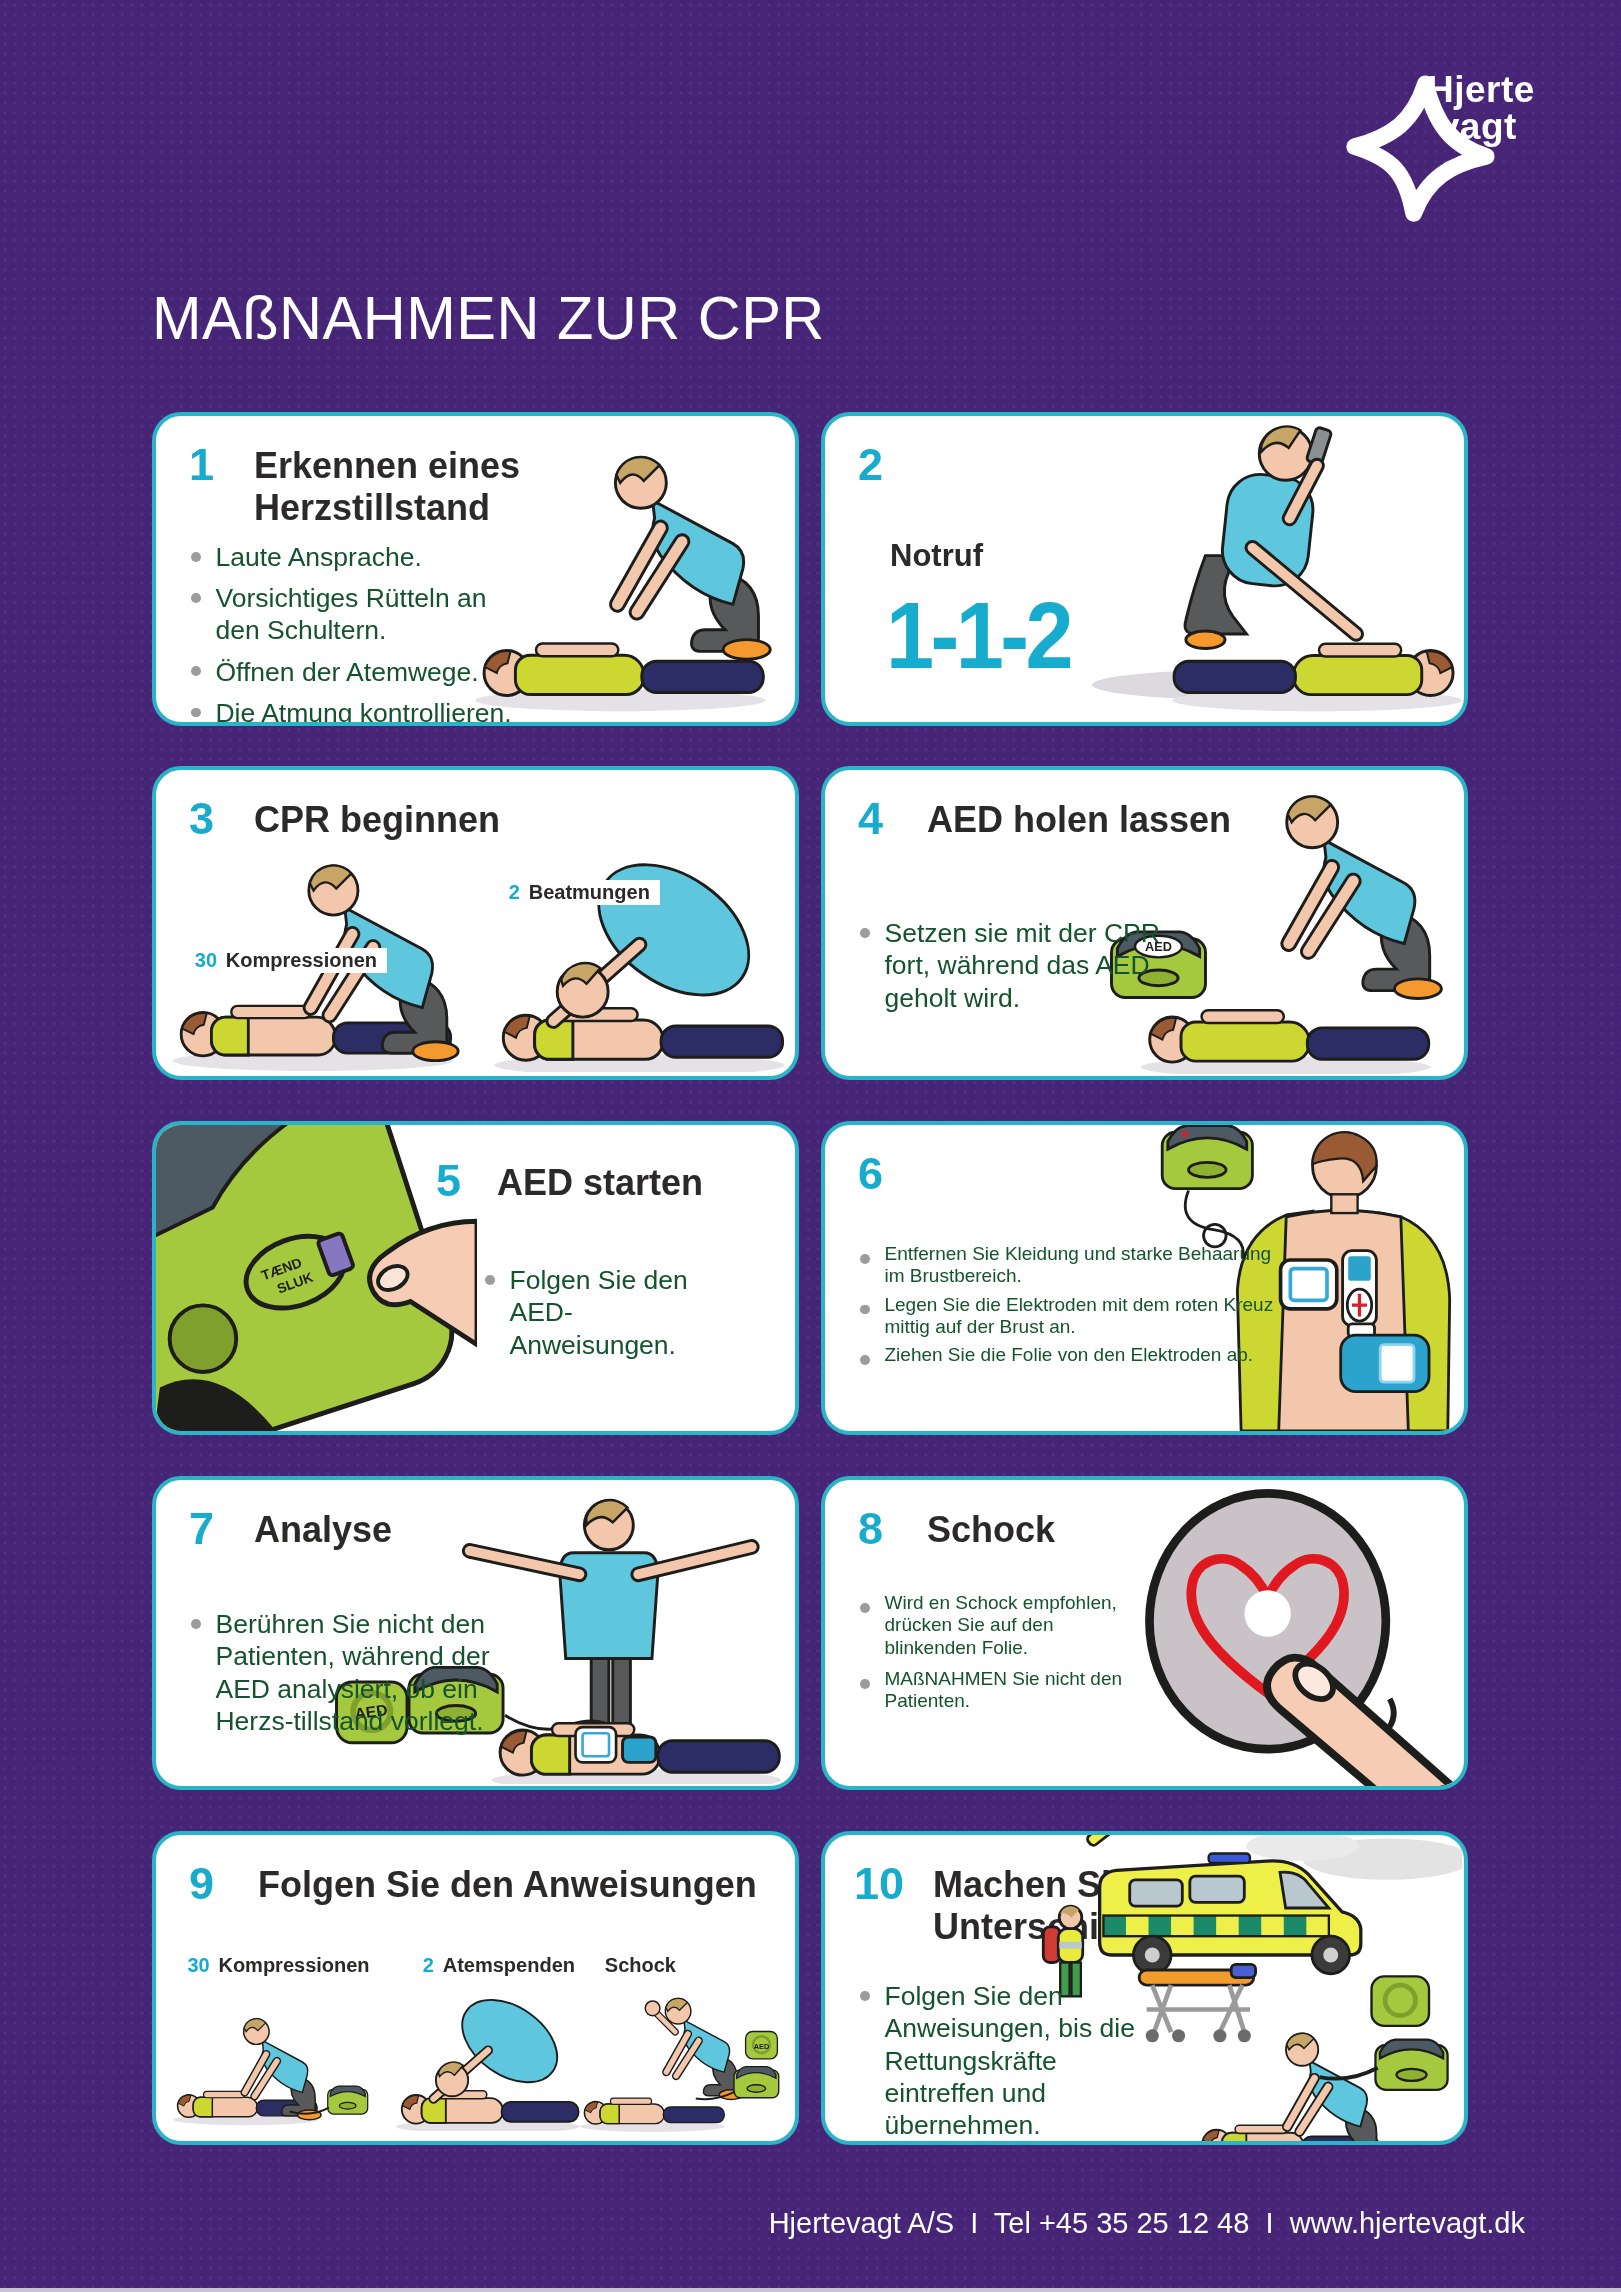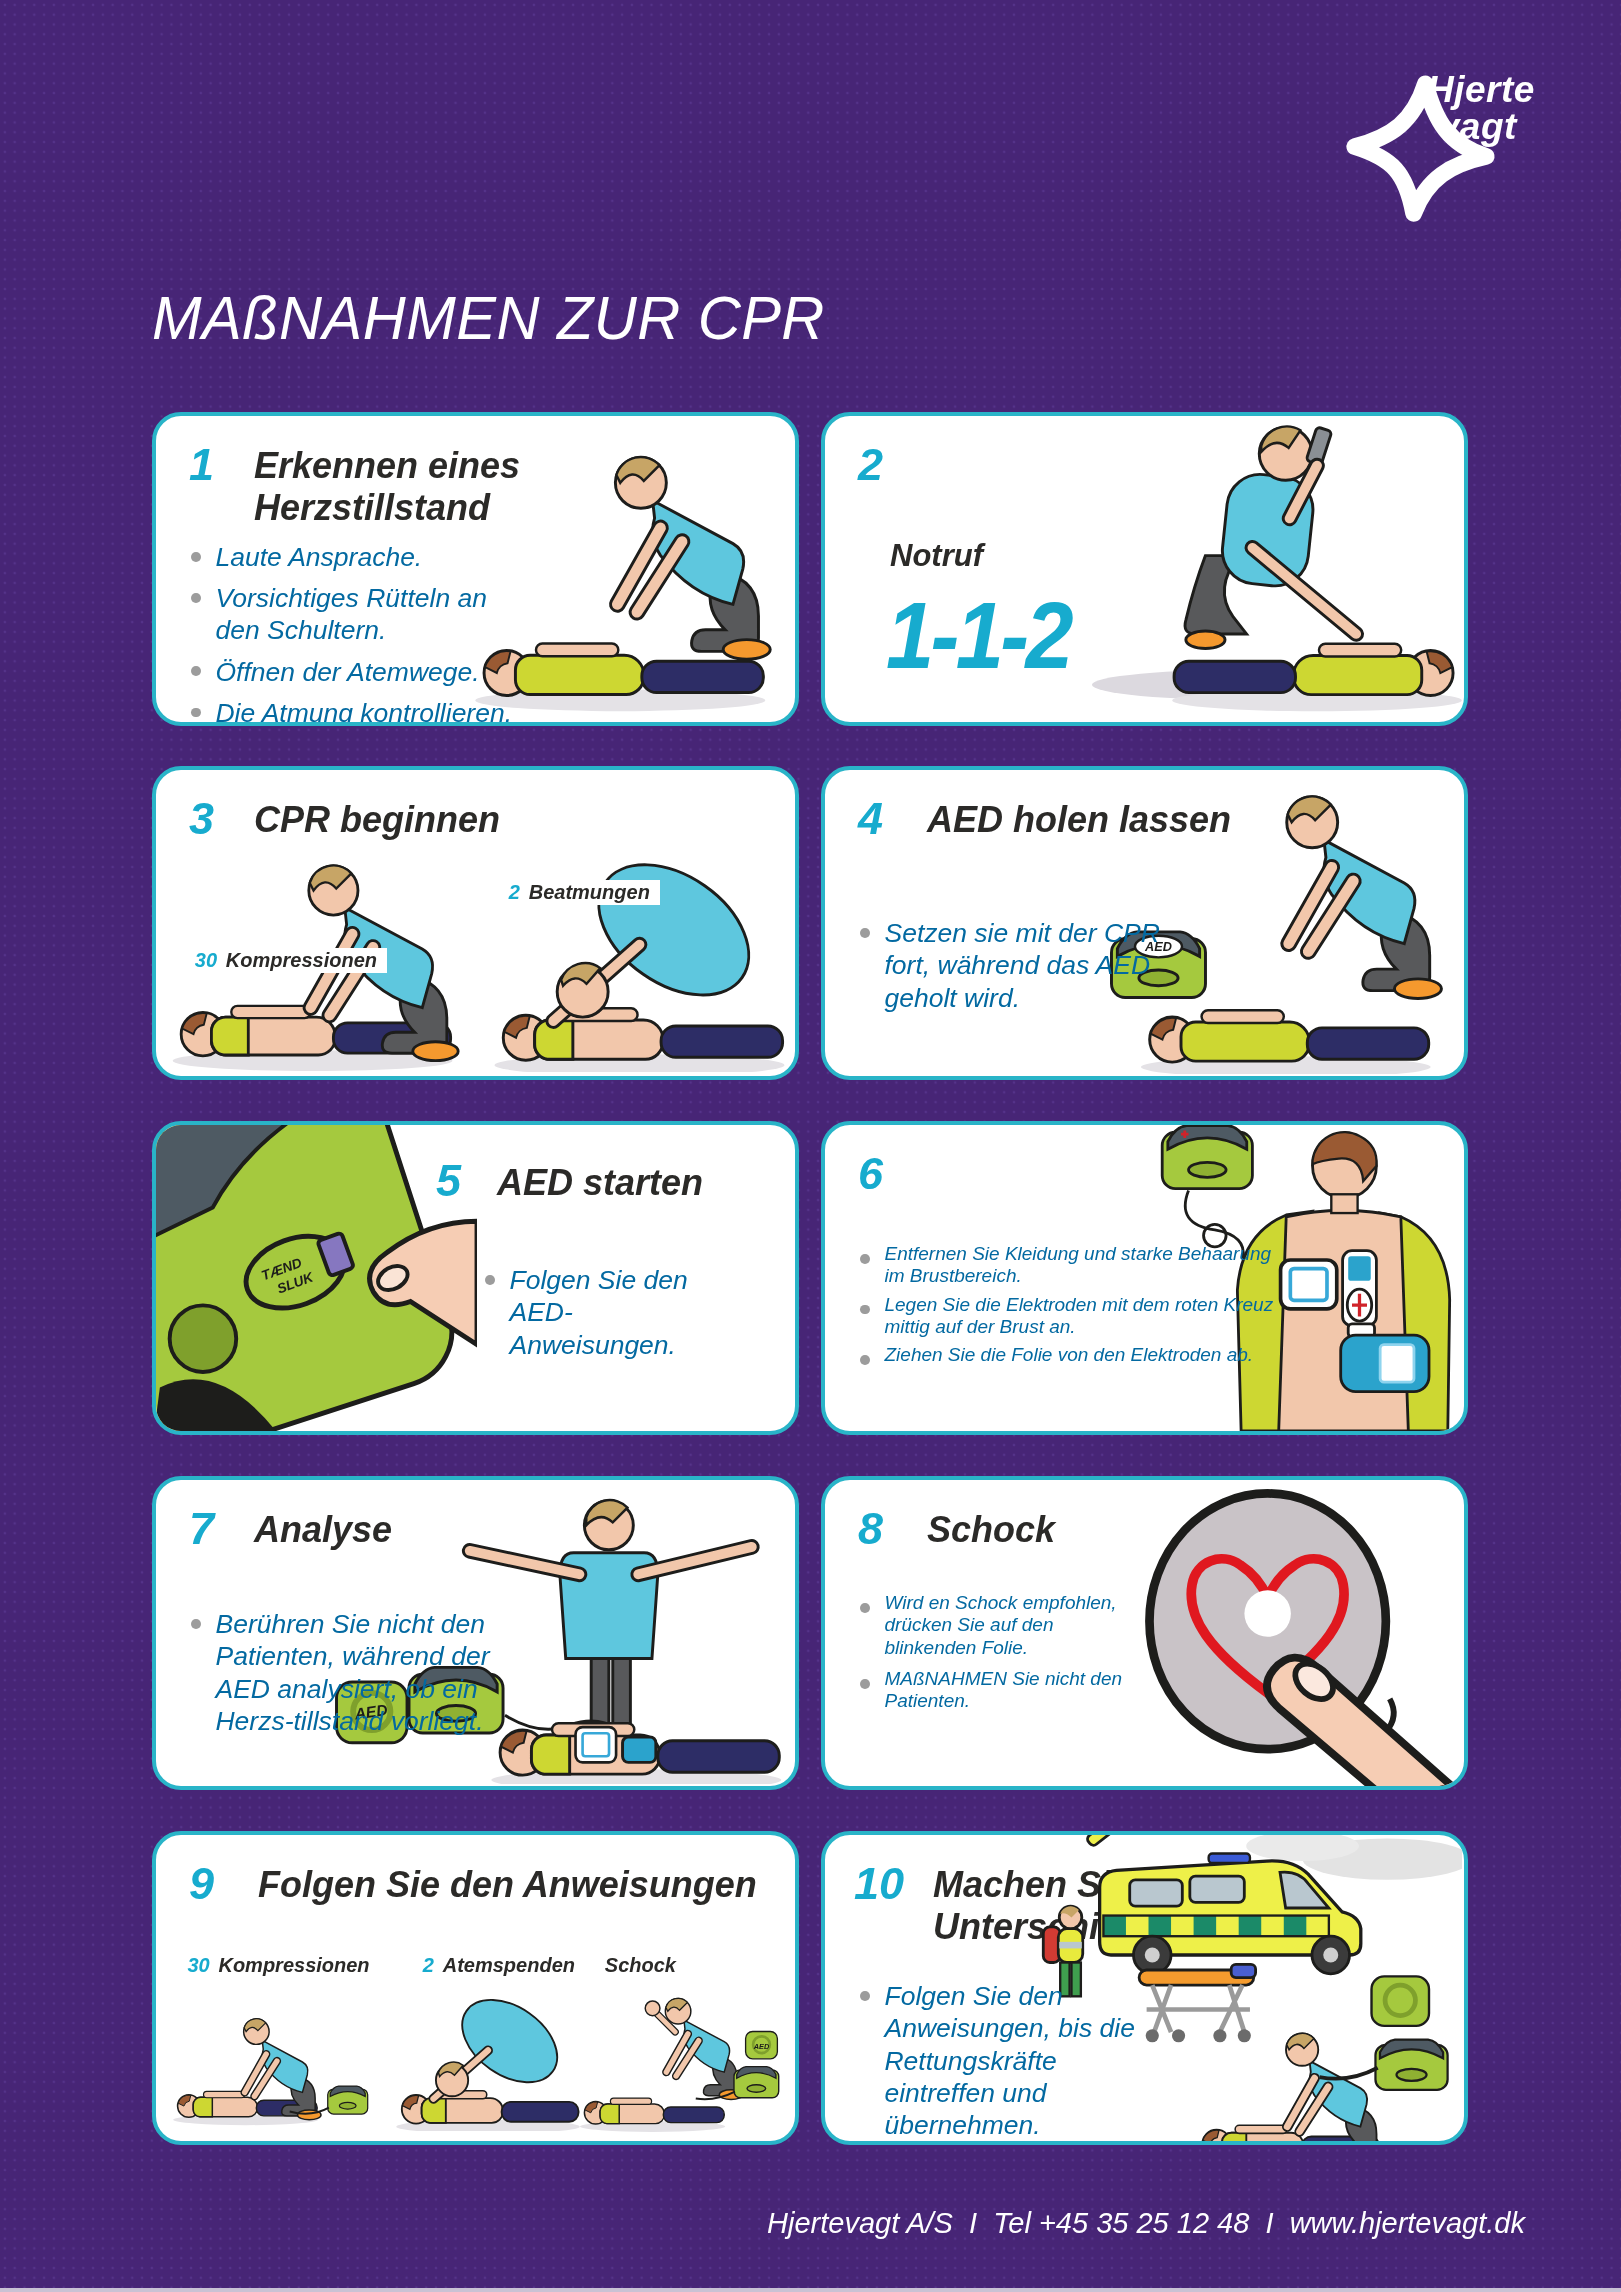--- a/index.html
+++ b/index.html
@@ -2,42 +2,41 @@
 <html><head>
 <meta charset="utf-8">
 <style>
   html,body{margin:0;padding:0;background:#472576;}
   .poster{
     position:relative;width:1621px;height:2293px;overflow:hidden;
     background-color:#472576;
     background-image:radial-gradient(circle,#55338a 1.3px,rgba(0,0,0,0) 1.6px);
     background-size:9.8px 9.8px;
     font-family:"Liberation Sans", sans-serif;
-    font-style:italic;
   }
   .page-title{
     position:absolute;left:152px;top:282px;font-size:62px;font-weight:300;
     color:#ffffff;letter-spacing:0.5px;transform:scaleX(.96);transform-origin:left;
     white-space:nowrap;
   }
   .logo{position:absolute;left:1341px;top:57px;width:235px;height:196px;}
   .logo-star{position:absolute;left:0;top:13.7px;}
   .logo-text{position:absolute;left:86px;top:13.7px;color:#fff;font-weight:bold;
     font-size:37px;line-height:1.02;letter-spacing:0.5px;}
   .logo-text .l2{margin-left:11.8px;}
   .card{
     position:absolute;width:647px;height:314px;background:#fff;
     border:4.9px solid #29b4c8;border-radius:29px;box-sizing:border-box;overflow:hidden;
   }
   .num{position:absolute;left:33px;top:25.5px;font-size:45px;font-weight:bold;
     color:#17abce;line-height:1;}
   .card-title{position:absolute;left:98px;top:29px;font-size:36px;font-weight:bold;
     color:#2b2a28;line-height:1.16;}
   .bullets{position:absolute;left:35px;display:flex;flex-direction:column;gap:8.8px;z-index:2;}
-  .bullet{display:flex;gap:14.7px;font-size:26.5px;color:#0369a1;line-height:1.22;}
+  .bullet{display:flex;gap:14.7px;font-size:26.5px;color:#14532d;line-height:1.22;}
   .bullet .dot{flex:none;width:9.8px;height:9.8px;border-radius:50%;background:#9c9c9c;margin-top:10.8px;}
   .compact .bullet{font-size:19px;line-height:1.18;}
   .illo{position:absolute;z-index:1;}
   .mini-label{position:absolute;font-size:20px;font-weight:bold;color:#2b2a28;
     background:#fff;padding:1px 9.8px;white-space:nowrap;z-index:3;}
   .mini-label .count{color:#17abce;margin-right:8.8px;}
   .mini-label .count:empty{display:none;}
   .notruf-label{position:absolute;left:65px;top:122px;font-size:31px;font-weight:bold;color:#2b2a28;}
   .notruf-number{position:absolute;left:61px;top:173px;font-size:94px;font-weight:bold;
     color:#17abce;letter-spacing:-3.9px;transform:scaleX(.92);transform-origin:left;line-height:1;}

